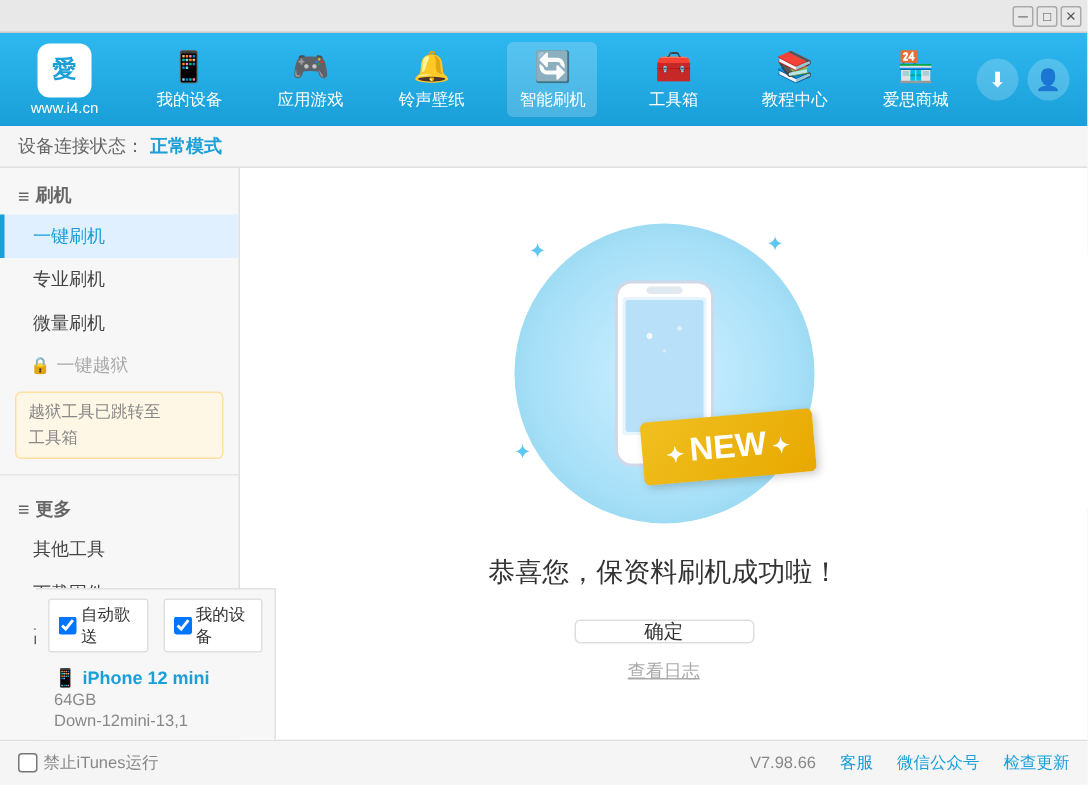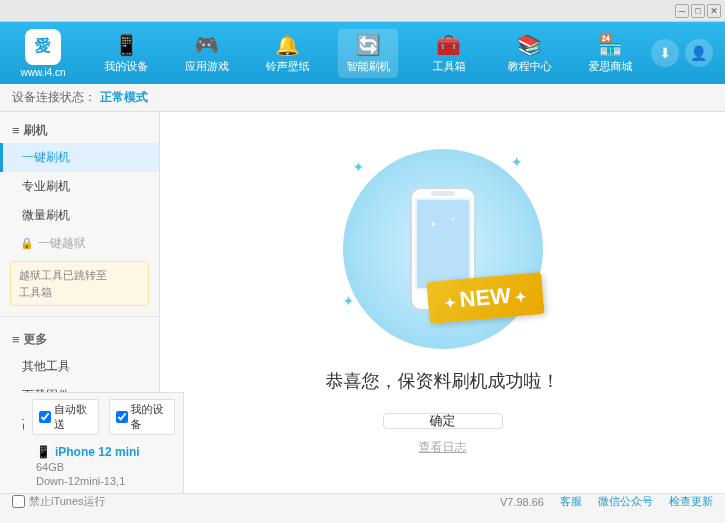--- a/index.html
+++ b/index.html
@@ -204,21 +204,21 @@
     }
     .cancel-link {
       font-size: 12px; color: #aaa; cursor: pointer; text-decoration: underline;
     }
 
     
     .footer {
       height: 30px;
       background: #f5f5f5;
       border-top: 1px solid #e0e0e0;
-      display: flex; align-items: flex-start; justify-content: space-between;
+      display: flex; align-items: center; justify-content: space-between;
       padding: 0 12px; font-size: 11px; color: #888;
     }
     .footer-left { display: flex; align-items: center; gap: 4px; }
     .footer-right { display: flex; align-items: center; gap: 16px; }
   </style>
 </head>
 <body>
 
 <div class="title-bar">
   <div class="title-bar-btn minimize">─</div>

